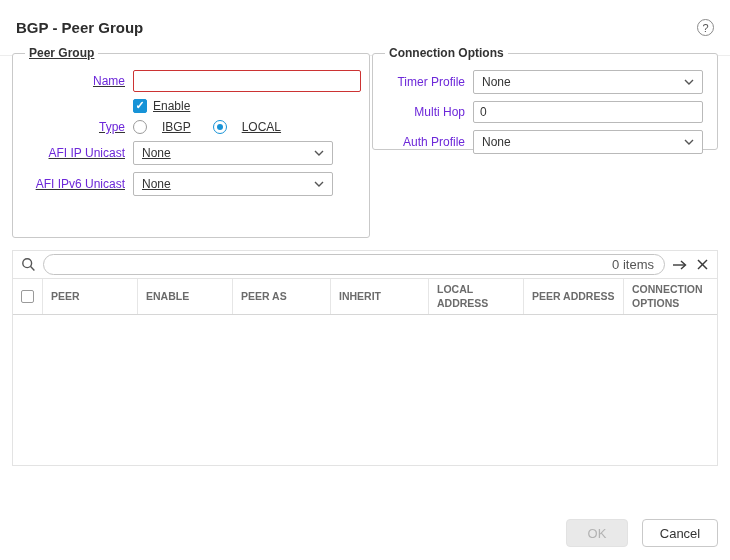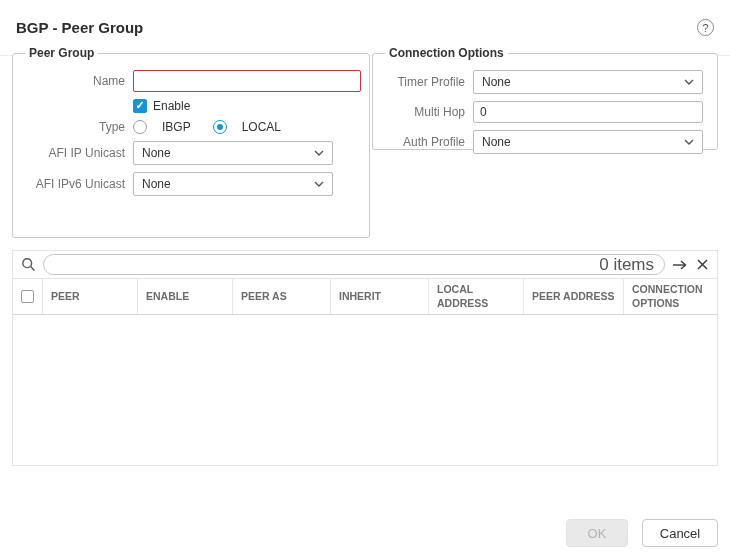--- a/index.html
+++ b/index.html
@@ -14,25 +14,25 @@
   .titlebar{height:56px;display:flex;align-items:center;padding:0 16px;border-bottom:1px solid #ededed;}
   .title{font-size:15px;color:#2d2d2d;font-weight:600;}
   .help{
     margin-left:auto;width:17px;height:17px;border:1px solid #8a8a8a;border-radius:50%;
     display:flex;align-items:center;justify-content:center;font-size:11px;color:#555;cursor:pointer;
   }
 
   
   fieldset.fs{position:absolute;margin:0;padding:10px 8px 8px 8px;border:1px solid #c9c9c9;border-radius:3px;background:#fff;}
   fieldset.fs legend{font-size:12px;font-weight:600;color:#333;padding:0 4px;margin-left:4px;}
-  .fs-peer{left:12px;top:46px;width:348px;height:192px;}
+  .fs-peer{left:12px;top:46px;width:348px;height:192px;text-decoration:underline;}
   .fs-conn{left:372px;top:46px;width:346px;height:104px;}
 
   .row{display:flex;align-items:center;margin-bottom:7px;}
-  .lbl{width:104px;flex:0 0 104px;text-align:right;margin-right:8px;color:#737373;font-size:12px;}
+  .lbl{width:104px;flex:0 0 104px;text-align:right;margin-right:8px;color:#6d28d9;font-size:12px;}
   .fs-conn .lbl{width:84px;flex:0 0 84px;}
 
   input.txt{
     height:22px;border:1px solid #b9b9b9;border-radius:2px;padding:0 6px;font-size:12px;color:#333;
     font-family:"Liberation Sans",sans-serif;outline:none;background:#fff;
   }
   input.txt.err{border:1px solid #cc3333;}
   .w228{width:228px;} .w230{width:230px;} .w200{width:200px;}
 
   
@@ -54,21 +54,21 @@
     padding:0 8px;font-size:12px;color:#333;cursor:pointer;
   }
   .select .val{flex:1;}
   .select svg{flex:0 0 auto;}
 
   
   .tablewrap{position:absolute;left:12px;top:250px;width:706px;border:1px solid #e3e3e3;background:#fff;}
   .searchrow{height:27px;display:flex;align-items:center;padding:0 8px;gap:7px;}
   .pill{flex:1;height:21px;border:1px solid #c4c4c4;border-radius:11px;display:flex;align-items:center;padding:0 10px;background:#fff;}
   .pill input{flex:1;border:none;outline:none;font-size:12px;font-family:"Liberation Sans",sans-serif;background:transparent;color:#333;}
-  .items{font-size:17px;color:#555;white-space:nowrap;}
+  .items{font-size:13px;color:#555;white-space:nowrap;}
   .iconbtn{display:flex;align-items:center;justify-content:center;cursor:pointer;}
 
   .thead{display:flex;border-top:1px solid #e3e3e3;border-bottom:1px solid #d6d6d6;min-height:37px;}
   .th{display:flex;align-items:center;padding:3px 8px;font-size:10.5px;font-weight:700;color:#6b6b6b;border-right:1px solid #e6e6e6;line-height:1.25;}
   .th:last-child{border-right:none;}
   .c-check{flex:0 0 30px;justify-content:center;padding:0;}
   .c0{flex:0 0 95px;} .c1{flex:0 0 95px;} .c2{flex:0 0 98px;} .c3{flex:0 0 98px;}
   .c4{flex:0 0 95px;} .c5{flex:0 0 100px;} .c6{flex:1;}
   .hcb{width:13px;height:13px;border:1px solid #9a9a9a;border-radius:2px;background:#fff;cursor:pointer;}
 

